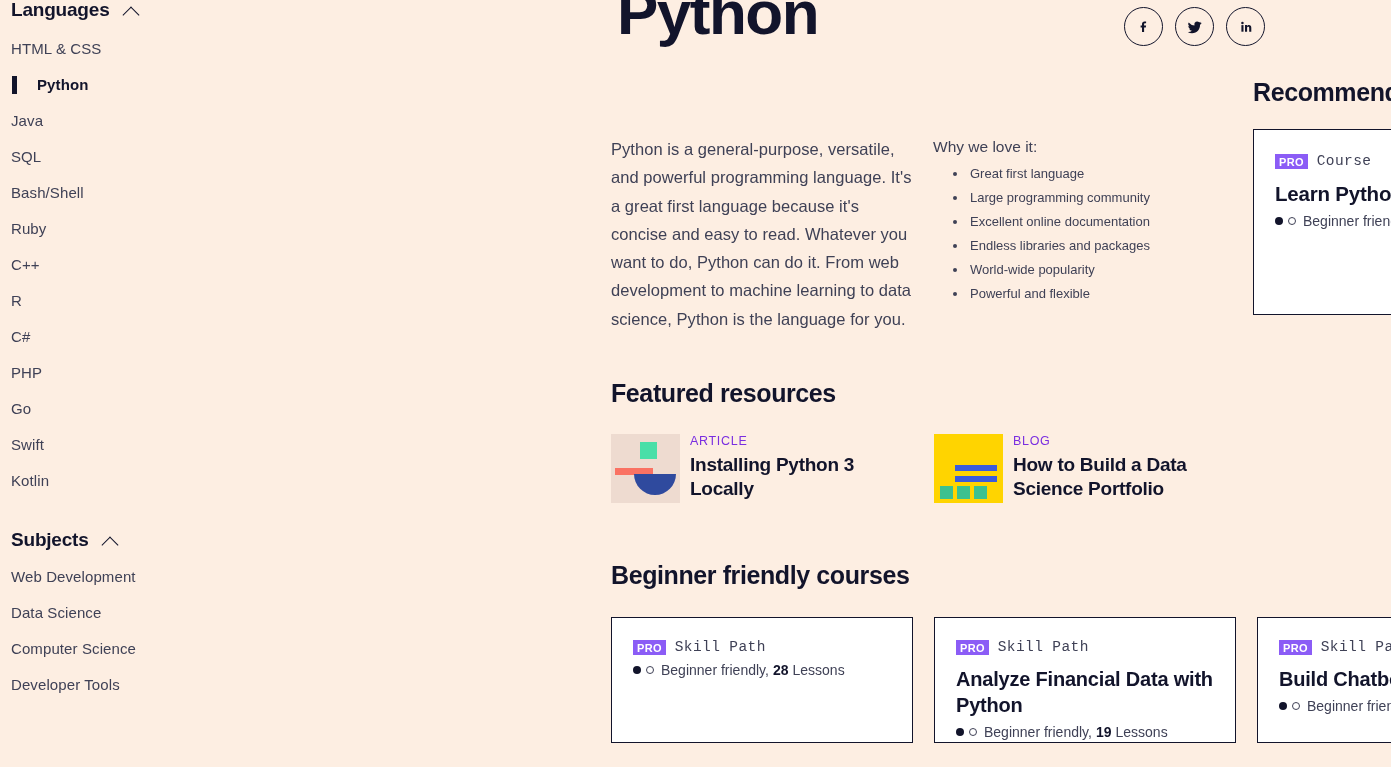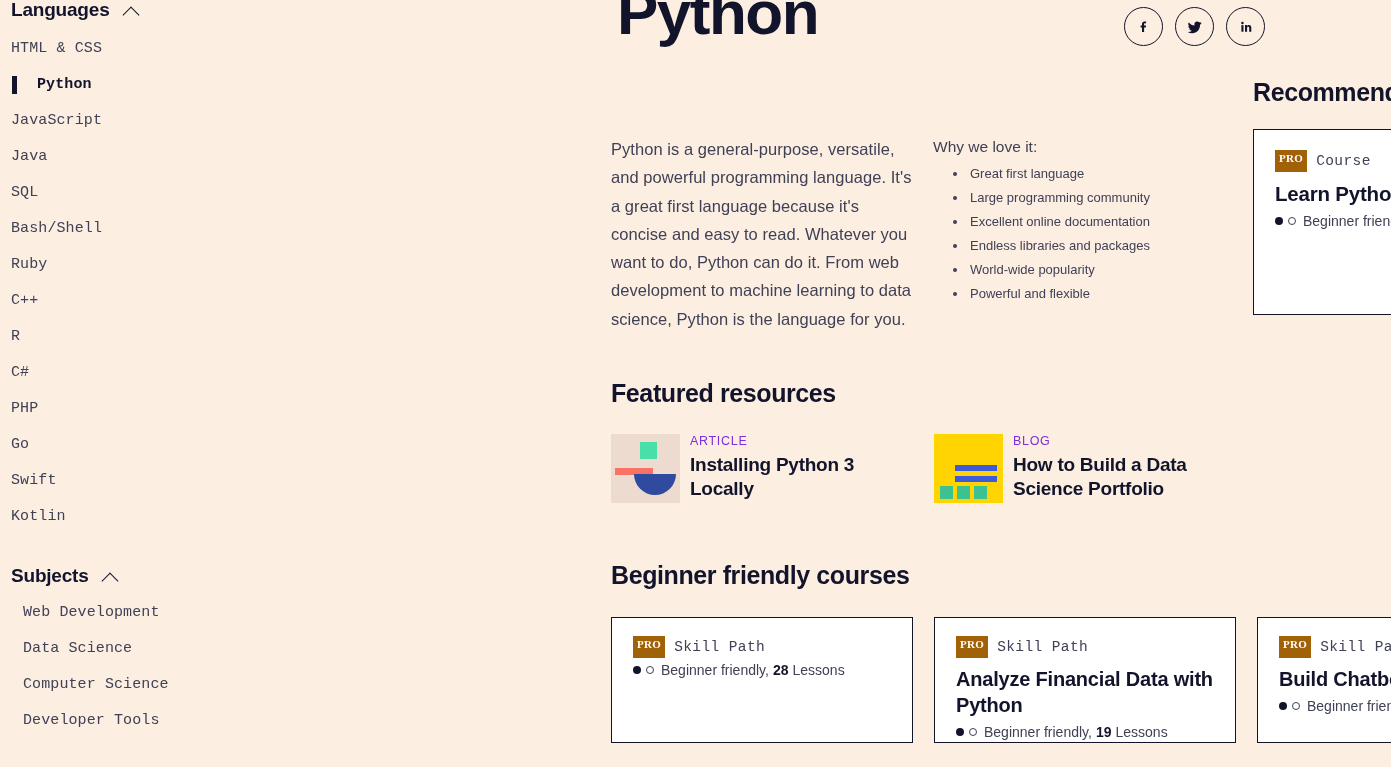--- a/index.html
+++ b/index.html
@@ -41,33 +41,33 @@
   }
   .chev::before {
     content: "";
     position: absolute;
     left: 2px; top: 4px;
     width: 11px; height: 11px;
     border-left: 1.6px solid #12142b;
     border-top: 1.6px solid #12142b;
     transform: rotate(45deg);
   }
-  .side-list { list-style: none; margin: 0; padding: 0; font-family: Liberation Mono, monospace; }
+  .side-list { list-style: none; margin: 0; padding: 0; }
   .side-item {
     position: relative;
     font-size: 15px;
     color: #3f4156;
     height: 36px;
     line-height: 36px;
     padding-left: 0;
     cursor: pointer;
     letter-spacing: 0.1px;
   }
   .group-languages .side-list { margin-top: 10px; }
-  .group-subjects  .side-list { margin-top: 8px; margin-left: 12px; }
+  .group-subjects  .side-list { margin-top: 8px; }
   .side-item.active {
     font-weight: bold;
     color: #12142b;
     padding-left: 26px;
   }
   .side-item.active::before {
     content: "";
     position: absolute;
     left: 1px; top: 9px;
     width: 5px; height: 18px;
@@ -172,28 +172,28 @@
     padding: 22px 20px 0 21px;
     cursor: pointer;
   }
   .card-kicker {
     display: flex;
     align-items: center;
     gap: 9px;
     height: 18px;
   }
   .pro-badge {
-    background: #a16207;
+    background: #8b5cf6;
     color: #ffffff;
     font-size: 11px;
     font-weight: bold;
     letter-spacing: 0.3px;
-    padding: 2px 4px 8px 4px;
+    padding: 2px 4px 1px 4px;
     line-height: 12px;
-    font-family: Liberation Serif, serif;
+    font-family: Liberation Sans, sans-serif;
   }
   .kicker-type {
     font-family: "Liberation Mono", monospace;
     font-size: 14.5px;
     color: #3f4156;
     letter-spacing: 0.4px;
   }
   .card-title {
     margin: 11px 0 0 0;
     font-size: 20.5px;
@@ -329,21 +329,20 @@
   <aside class="sidebar">
 
     <div class="side-group group-languages">
       <div class="side-head">
         <span>Languages</span>
         <span class="chev"></span>
       </div>
       <ul class="side-list">
         <li class="side-item"><span>HTML &amp; CSS</span></li>
         <li class="side-item active"><span>Python</span></li>
-        <li class="side-item"><span>JavaScript</span></li>
         <li class="side-item"><span>Java</span></li>
         <li class="side-item"><span>SQL</span></li>
         <li class="side-item"><span>Bash/Shell</span></li>
         <li class="side-item"><span>Ruby</span></li>
         <li class="side-item"><span>C++</span></li>
         <li class="side-item"><span>R</span></li>
         <li class="side-item"><span>C#</span></li>
         <li class="side-item"><span>PHP</span></li>
         <li class="side-item"><span>Go</span></li>
         <li class="side-item"><span>Swift</span></li>

